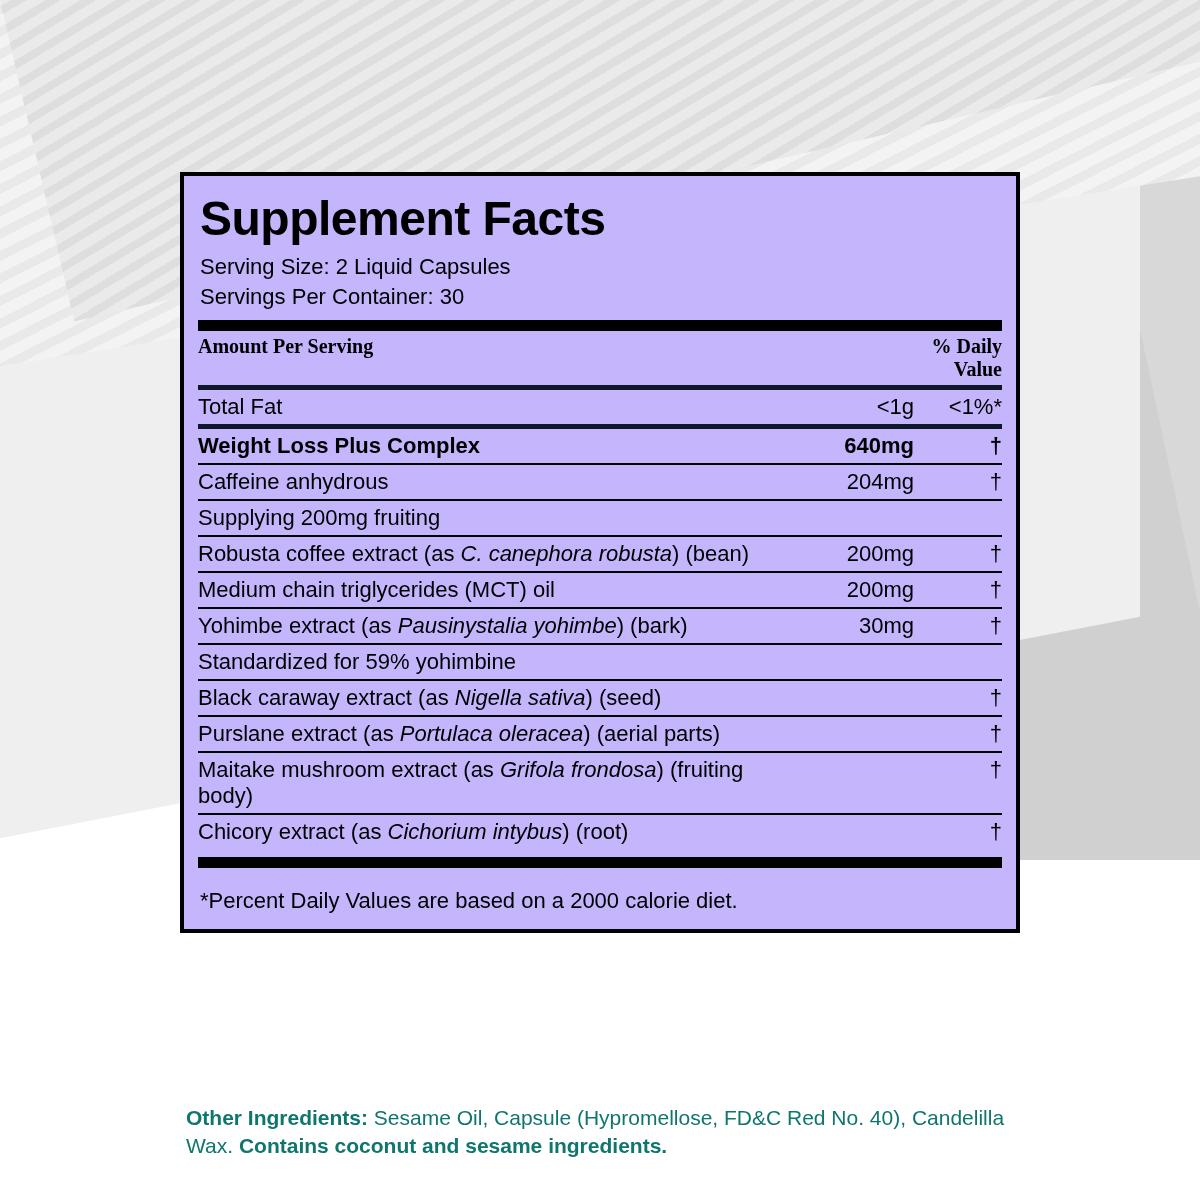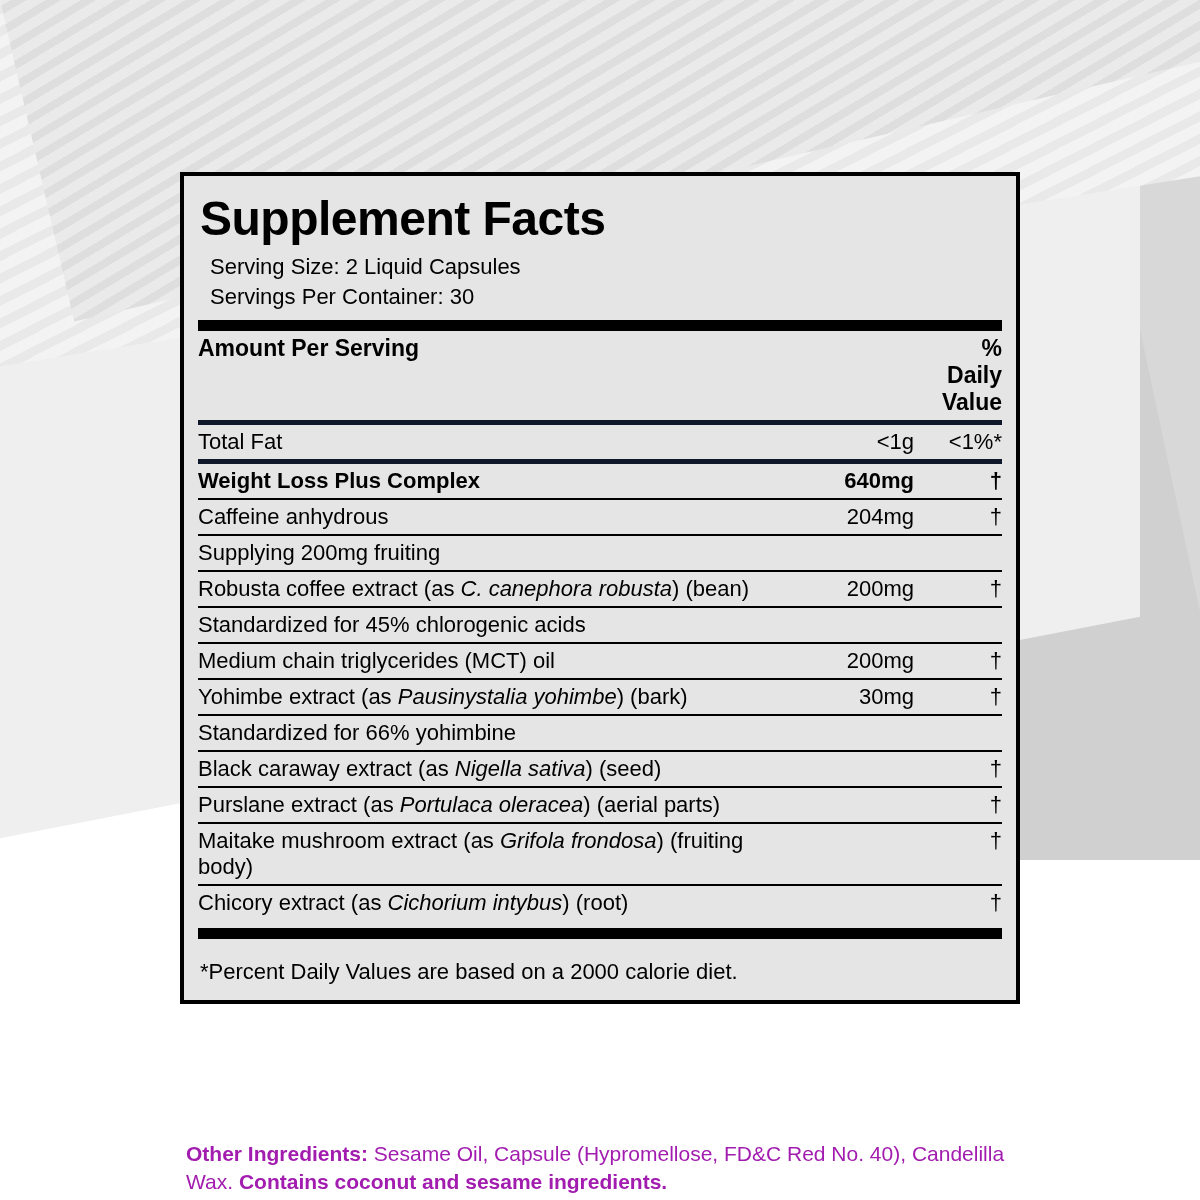--- a/index.html
+++ b/index.html
@@ -86,37 +86,37 @@
     height: 340px;
     background: #ffffff;
   }
 
   
   .panel {
     position: absolute;
     left: 180px;
     top: 172px;
     width: 840px;
-    background: #e5e5e5;
+    background: #c4b5fd;
     border: 4px solid #000000;
     box-sizing: border-box;
     padding: 10px 14px 14px 14px;
     color: #000;
   }
   .sf-title {
     font-size: 48px;
     font-weight: bold;
     letter-spacing: -0.5px;
     line-height: 1.05;
     margin: 8px 0 8px 2px;
   }
   .serving-line {
     font-size: 22px;
     line-height: 1.35;
-    margin-left: 12px;
+    margin-left: 2px;
   }
   .rule-thick {
     border-top: 11px solid #000;
     margin: 8px 0 0 0;
   }
 
   table.facts {
     width: 100%;
     border-collapse: collapse;
     font-size: 22px;
@@ -124,47 +124,48 @@
   table.facts td {
     vertical-align: baseline;
     padding: 4px 0 4px 0;
   }
   .col-name { text-align: left; }
   .col-amt  { text-align: right; width: 150px; padding-right: 8px !important; }
   .col-dv   { text-align: right; width: 80px; }
 
   .row-head td {
     font-weight: bold;
-    font-size: 23px;
+    font-size: 20px;
     padding: 4px 0 5px 0;
+    font-family: Liberation Serif, serif;
   }
   .bold { font-weight: bold; }
   .ital { font-style: italic; }
   .indent1 { padding-left: 18px; }
   .indent2 { padding-left: 50px; }
 
   tr.line-thin > td { border-top: 2px solid #000; }
   tr.line-med  > td { border-top: 5px solid #0f172a; }
   tr.noline > td { border-top: none; }
 
   .footnotes {
     font-size: 22px;
     line-height: 1.35;
     margin-left: 2px;
     padding-top: 18px;
   }
 
   .other-ing {
     position: absolute;
     left: 186px;
-    top: 1140px;
+    top: 1104px;
     width: 840px;
     font-size: 21px;
     line-height: 1.35;
-    color: #a21caf;
+    color: #0f766e;
   }
   .other-ing .bold { font-weight: bold; }
 </style>
 </head>
 <body>
 
 <div class="bg">
   <div class="bg-grey-right"></div>
   <div class="bg-grey-diag"></div>
   <div class="bg-light-diag"></div>
@@ -208,36 +209,31 @@
           <td class="col-name indent2">Supplying 200mg fruiting</td>
           <td class="col-amt"></td>
           <td class="col-dv"></td>
         </tr>
         <tr class="line-thin">
           <td class="col-name indent1">Robusta coffee extract (as <span class="ital">C. canephora robusta</span>) (bean)</td>
           <td class="col-amt">200mg</td>
           <td class="col-dv">†</td>
         </tr>
         <tr class="line-thin">
-          <td class="col-name indent2">Standardized for 45% chlorogenic acids</td>
-          <td class="col-amt"></td>
-          <td class="col-dv"></td>
-        </tr>
-        <tr class="line-thin">
           <td class="col-name indent1">Medium chain triglycerides (MCT) oil</td>
           <td class="col-amt">200mg</td>
           <td class="col-dv">†</td>
         </tr>
         <tr class="line-thin">
           <td class="col-name indent1">Yohimbe extract (as <span class="ital">Pausinystalia yohimbe</span>) (bark)</td>
           <td class="col-amt">30mg</td>
           <td class="col-dv">†</td>
         </tr>
         <tr class="line-thin">
-          <td class="col-name indent2">Standardized for 66% yohimbine</td>
+          <td class="col-name indent2">Standardized for 59% yohimbine</td>
           <td class="col-amt"></td>
           <td class="col-dv"></td>
         </tr>
         <tr class="line-thin">
           <td class="col-name indent1">Black caraway extract (as <span class="ital">Nigella sativa</span>) (seed)</td>
           <td class="col-amt"></td>
           <td class="col-dv">†</td>
         </tr>
         <tr class="line-thin">
           <td class="col-name indent1">Purslane extract (as <span class="ital">Portulaca oleracea</span>) (aerial parts)</td>

